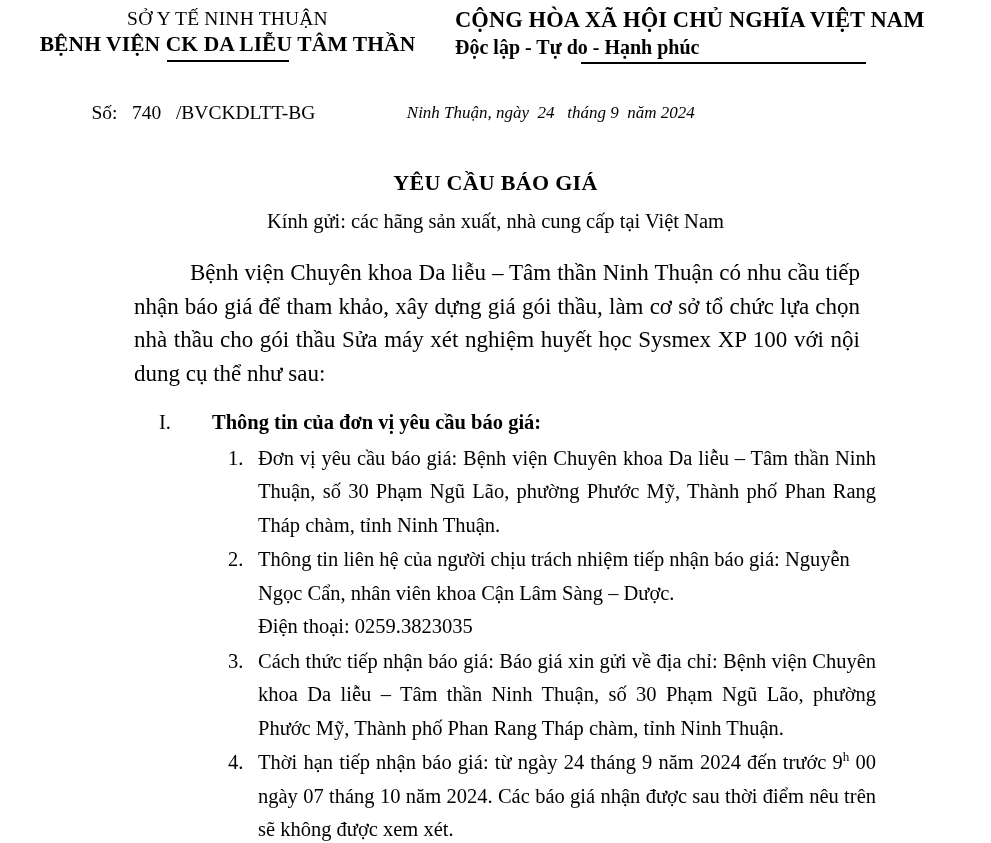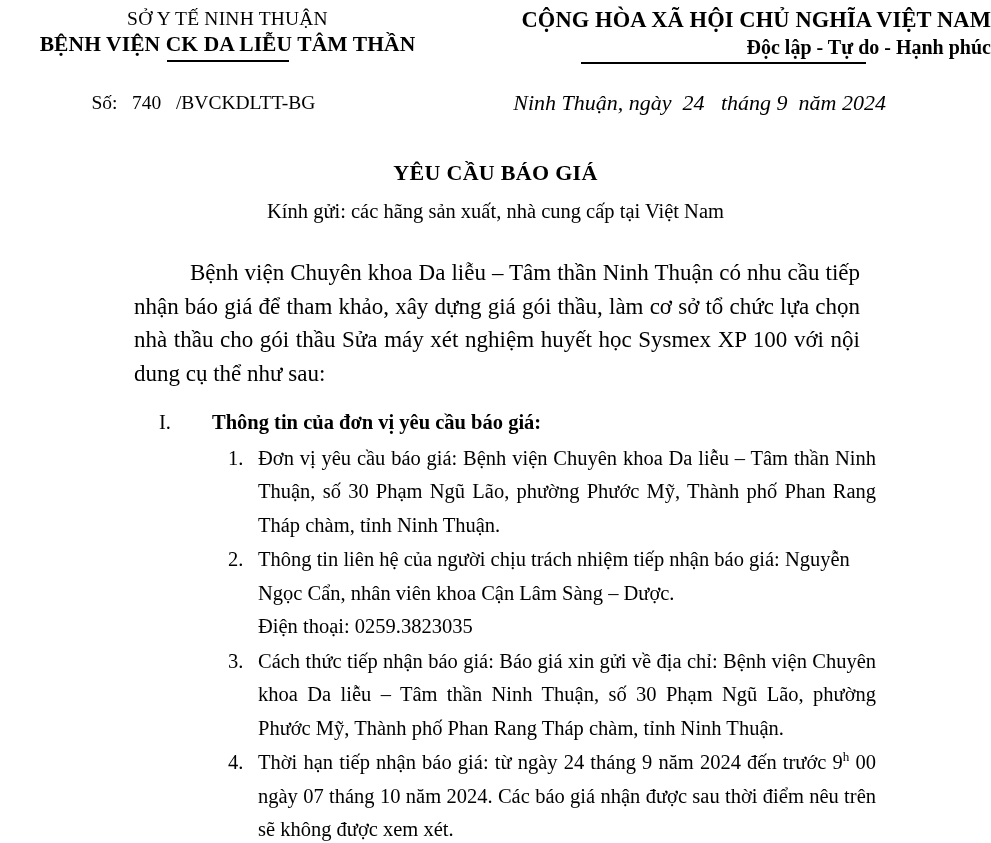--- a/index.html
+++ b/index.html
@@ -22,21 +22,21 @@
     display: flex;
     width: 991px;
     padding-top: 6px;
   }
   .lh-col-left {
     width: 455px;
     text-align: center;
   }
   .lh-col-right {
     width: 536px;
-    text-align: right;
+    text-align: left;
   }
   .lh-line-1 {
     font-size: 19.5px;
     line-height: 25px;
     letter-spacing: 0.2px;
     white-space: nowrap;
   }
   .lh-line-2 {
     font-weight: bold;
     font-size: 21.5px;
@@ -62,34 +62,34 @@
     background: #000;
     margin: 2px auto 0 auto;
   }
   .rule-left { width: 122px; }
   .rule-right { width: 285px; }
 
   
   .meta-row {
     display: flex;
     width: 886px;
-    margin-top: 26px;
+    margin-top: 36px;
   }
   .meta-left {
     width: 455px;
     text-align: center;
     font-size: 19.5px;
     line-height: 26px;
     white-space: pre;
   }
   .meta-right {
     width: 536px;
-    text-align: right;
+    text-align: left;
     font-style: italic;
-    font-size: 22px;
+    font-size: 17px;
     line-height: 26px;
     white-space: pre;
   }
 
   
   .title-block {
     text-align: center;
     margin-top: 42px;
   }
   .doc-title {

